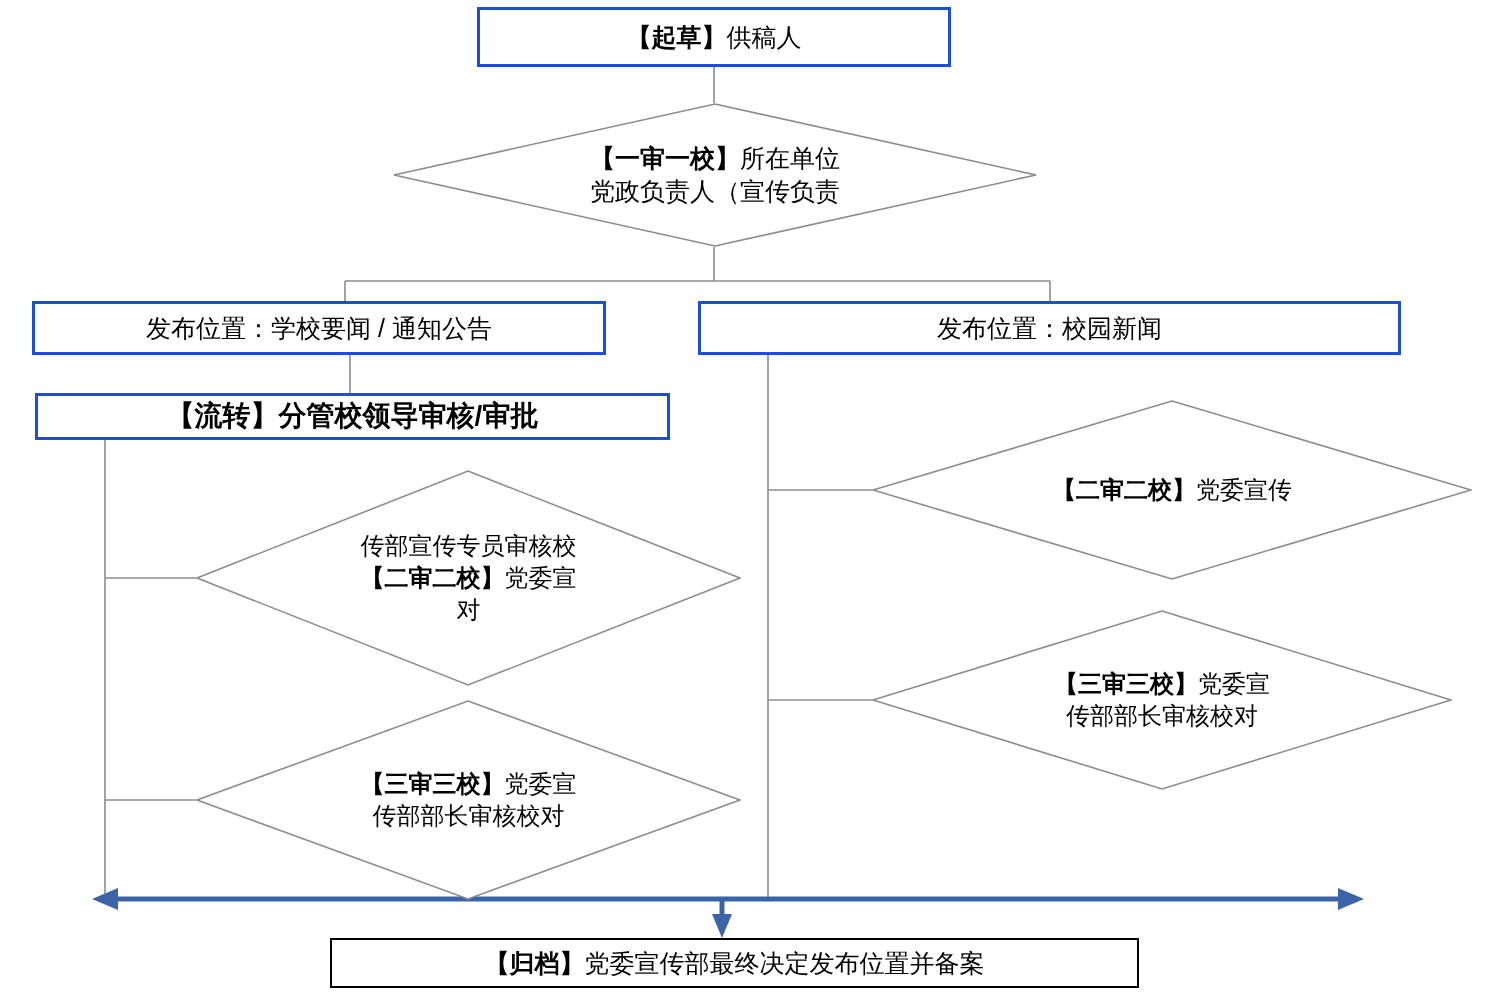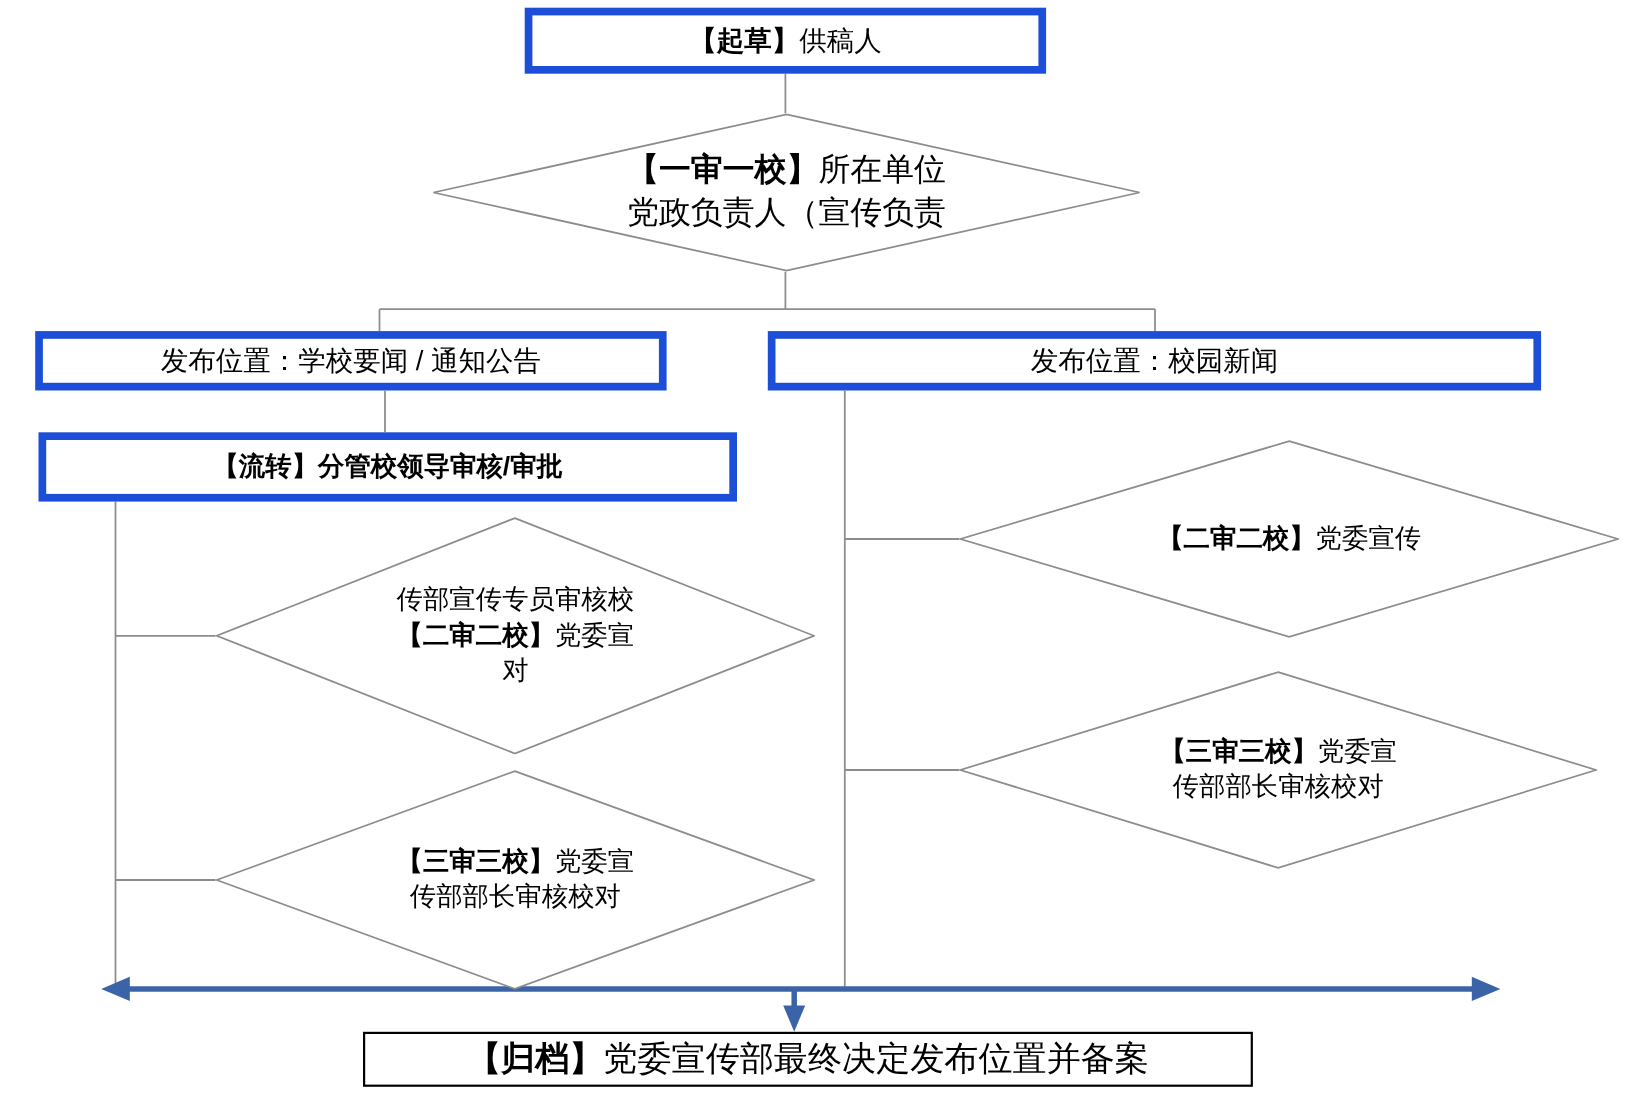--- a/index.html
+++ b/index.html
@@ -27,21 +27,21 @@
     position: absolute;
     box-sizing: border-box;
     display: flex;
     align-items: center;
     justify-content: center;
     text-align: center;
     color: #000000;
     line-height: 1.32;
   }
   .rect {
-    border: 7px solid #1d4ed8;
+    border: 3px solid #1d4ed8;
     background: #ffffff;
   }
   .rect.strong {
     border: 2px solid #000000;
   }
   .diamond-wrap {
     position: absolute;
   }
   .diamond-wrap svg {
     position: absolute;
@@ -109,37 +109,37 @@
   <div class="node rect" style="left:477px; top:7px; width:474px; height:60px; font-size:25px;">
     <span>
       <span class="b">【起草】</span><span>供稿人</span>
     </span>
   </div>
 
   <div class="diamond-wrap" style="left:393px; top:103px; width:644px; height:144px;">
     <svg width="644" height="144" viewBox="0 0 644 144">
       <polygon points="322,1 643,72 322,143 1,72" fill="#ffffff" stroke="#8c8c8c" stroke-width="1.6"></polygon>
     </svg>
-    <div class="diamond-label" style="font-size:29px;">
+    <div class="diamond-label" style="font-size:25px;">
       <div>
         <div><span class="b">【一审一校】</span><span>所在单位</span></div>
         <div>党政负责人（宣传负责</div>
       </div>
     </div>
   </div>
 
   <div class="node rect" style="left:32px; top:301px; width:574px; height:54px; font-size:25px;">
     <span>发布位置：学校要闻 / 通知公告</span>
   </div>
 
   <div class="node rect" style="left:698px; top:301px; width:703px; height:54px; font-size:25px;">
     <span>发布位置：校园新闻</span>
   </div>
 
-  <div class="node rect" style="left:35px; top:393px; width:635px; height:63px; font-size:24px;">
+  <div class="node rect" style="left:35px; top:393px; width:635px; height:47px; font-size:28px;">
     <span>
       <span class="b">【流转】</span><span class="b">分管校领导审核/审批</span>
     </span>
   </div>
 
   <div class="diamond-wrap" style="left:196px; top:470px; width:545px; height:216px;">
     <svg width="545" height="216" viewBox="0 0 545 216">
       <polygon points="272,1 544,108 272,215 1,108" fill="#ffffff" stroke="#8c8c8c" stroke-width="1.6"></polygon>
     </svg>
     <div class="diamond-label" style="font-size:24px;">
@@ -179,19 +179,19 @@
       <polygon points="290,1 579,90 290,179 1,90" fill="#ffffff" stroke="#8c8c8c" stroke-width="1.6"></polygon>
     </svg>
     <div class="diamond-label" style="font-size:24px;">
       <div>
         <div><span class="b">【三审三校】</span><span>党委宣</span></div>
         <div>传部部长审核校对</div>
       </div>
     </div>
   </div>
 
-  <div class="node rect strong" style="left:330px; top:938px; width:809px; height:50px; font-size:31px;">
+  <div class="node rect strong" style="left:330px; top:938px; width:809px; height:50px; font-size:25px;">
     <span>
       <span class="b">【归档】</span><span>党委宣传部最终决定发布位置并备案</span>
     </span>
   </div>
 
 </div>
 
 </body></html>

